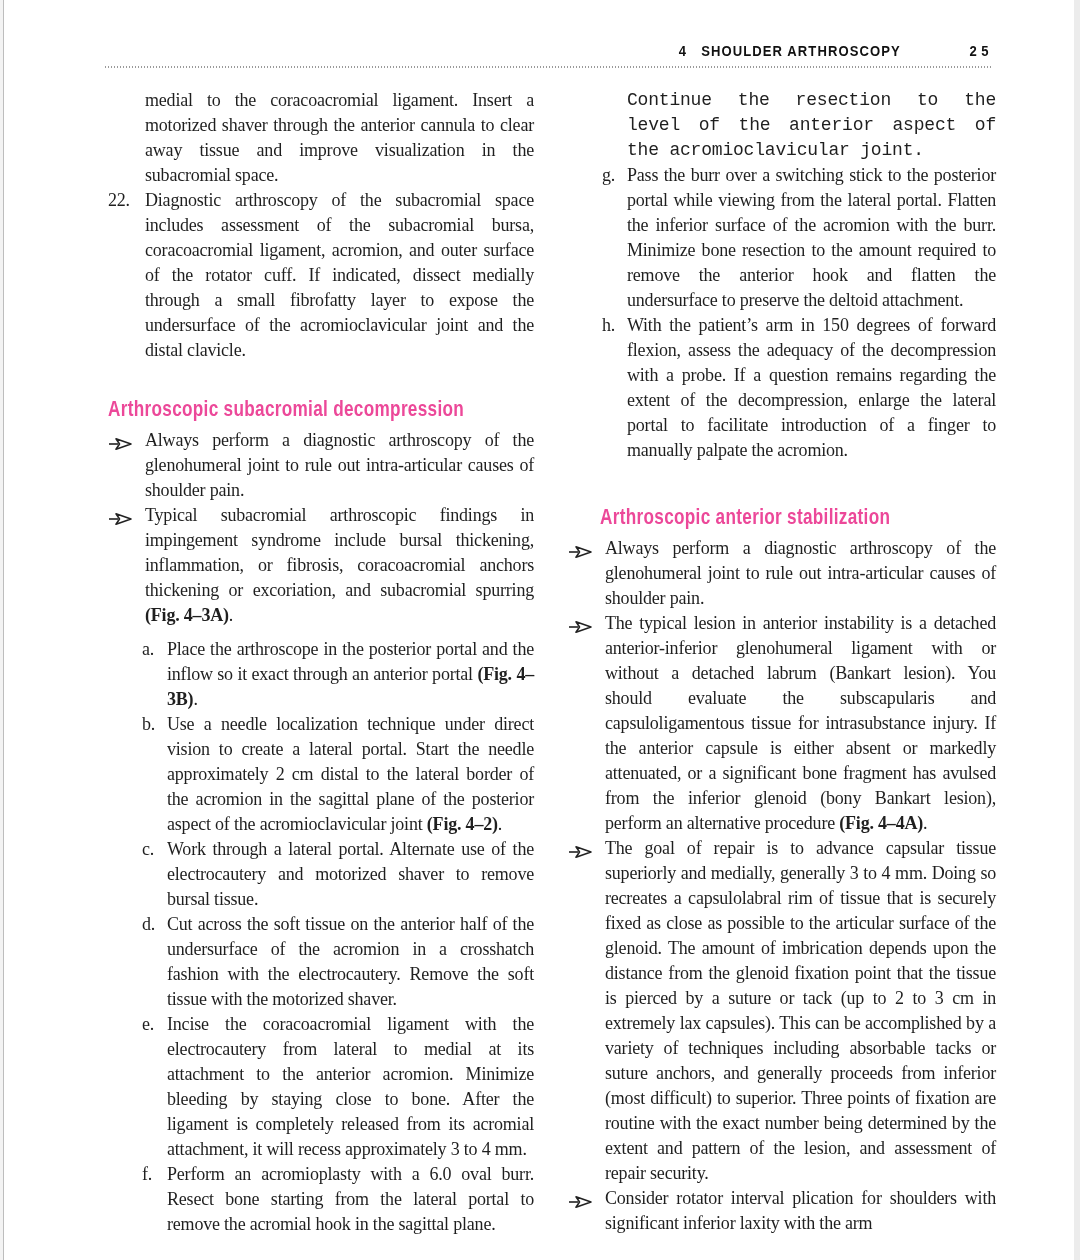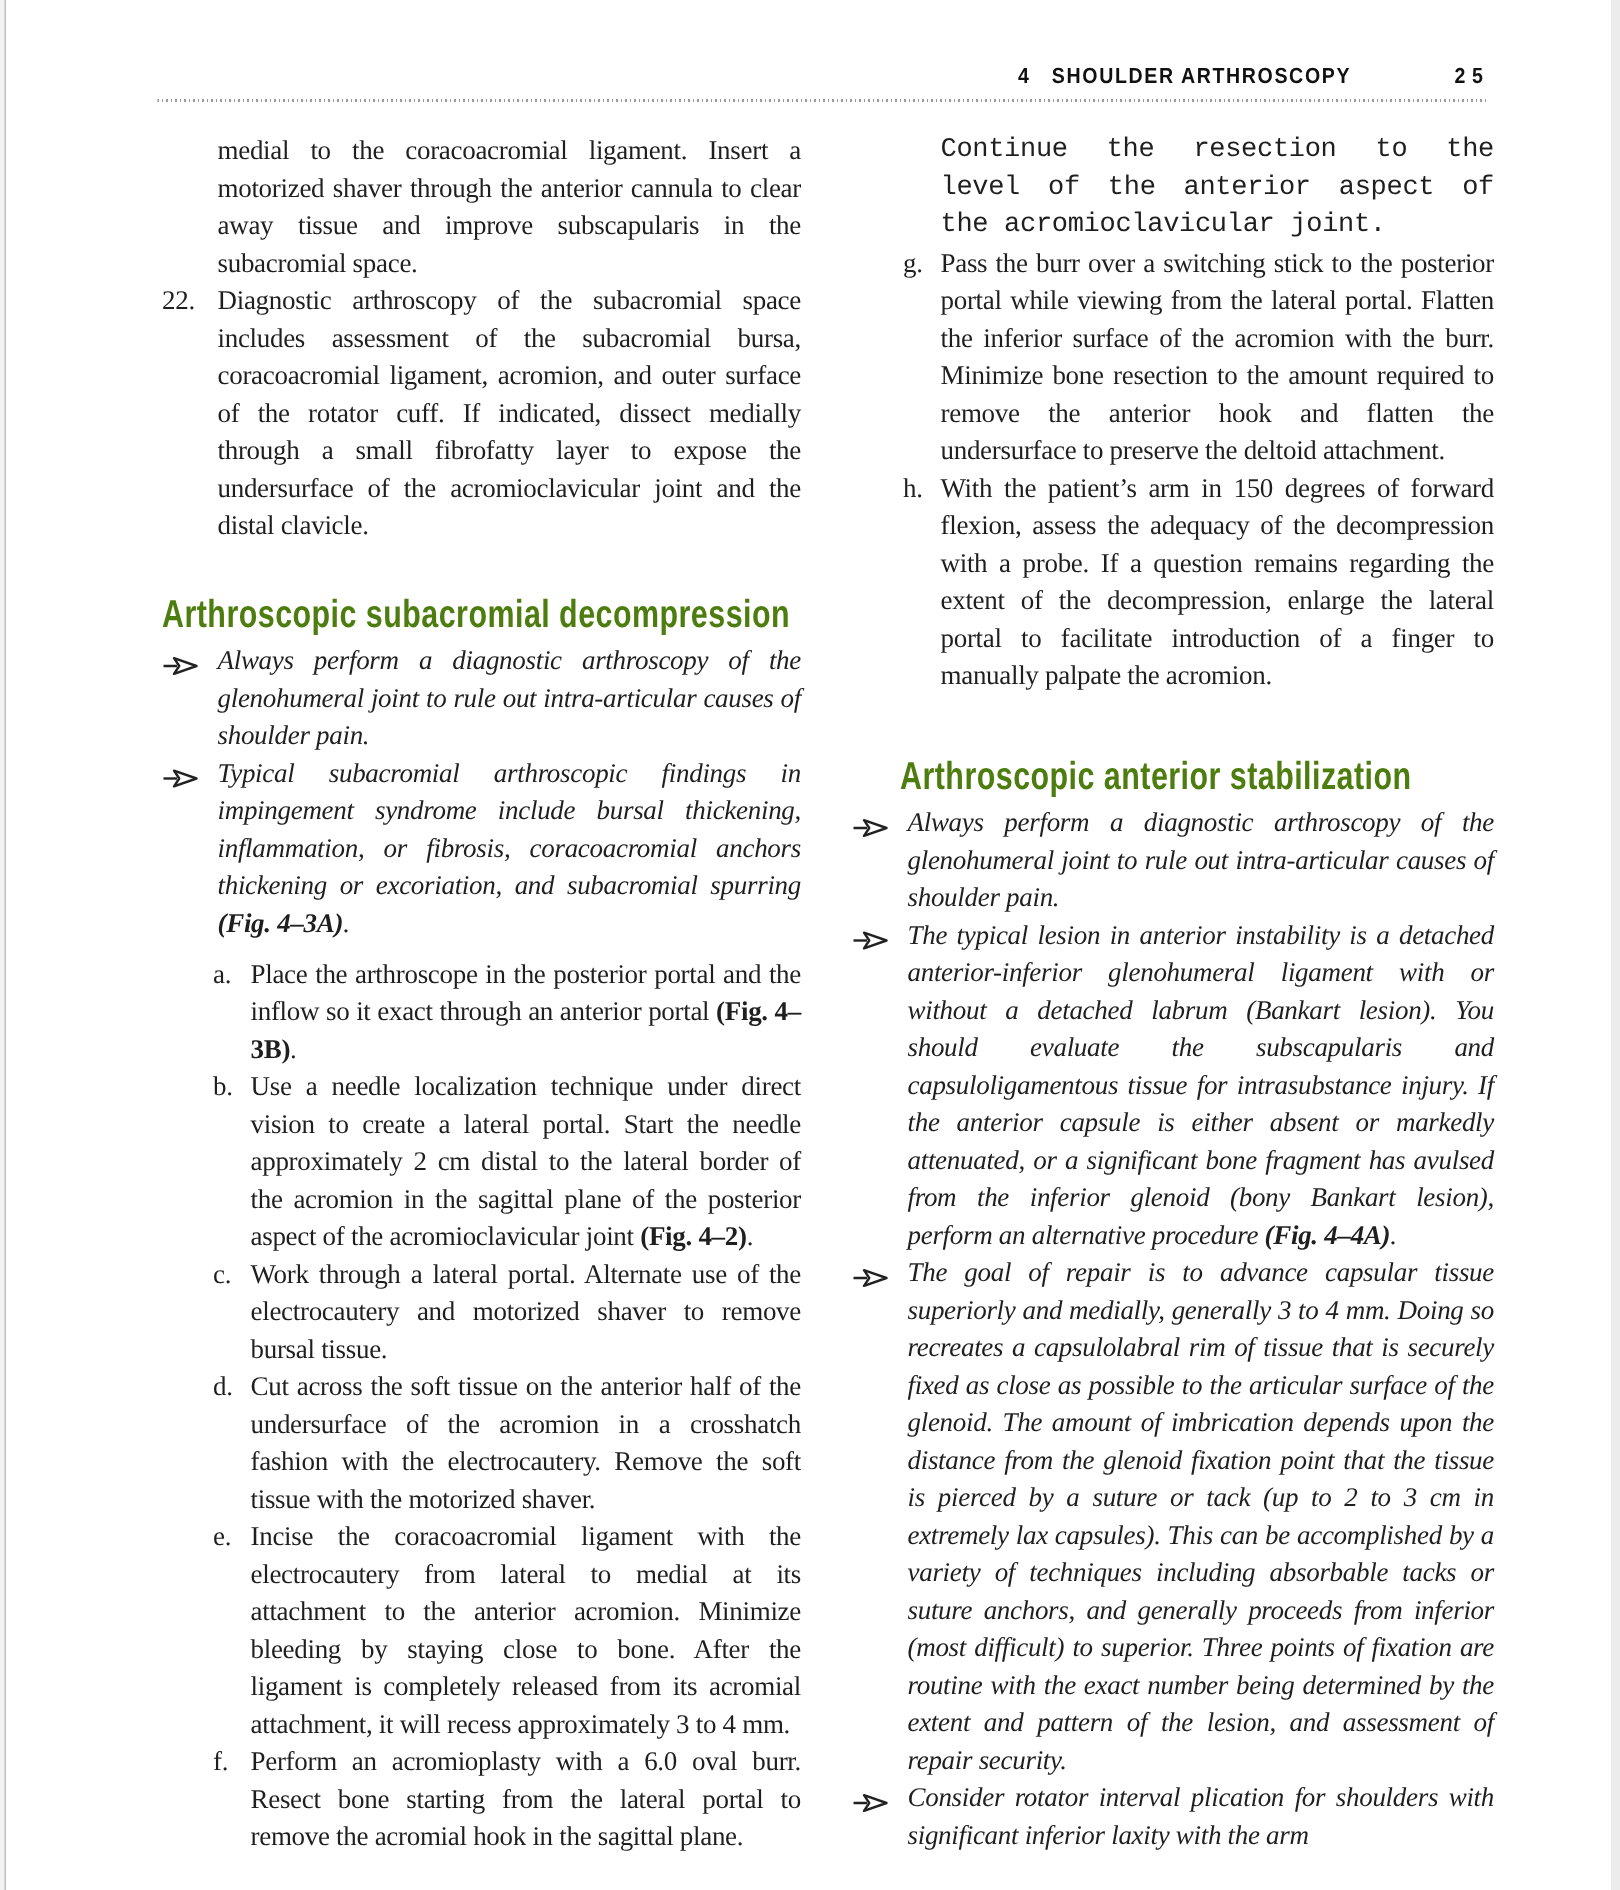--- a/index.html
+++ b/index.html
@@ -77,37 +77,37 @@
   .col p { margin: 0; }
   .cont-indent-num { margin-left: 37px !important; }
   .cont-indent-letter { margin-left: 59px !important; font-family: Liberation Mono, monospace; }
   
   .num-step { position: relative; padding-left: 37px; font-family: Liberation Serif, serif; }
   .num-step .step-number { position: absolute; left: 0; top: 0; }
   
   .section-heading {
     font-family: "Liberation Sans", "DejaVu Sans", sans-serif;
     font-weight: bold;
-    font-size: 26px;
+    font-size: 22px;
     line-height: 28px;
     letter-spacing: 0.4px;
-    color: #4d7c0f;
+    color: #ec4899;
     margin: 32px 0 5px 0;
     text-align: left;
     white-space: nowrap;
   }
   .col-right .section-heading { margin-top: 40px; margin-left: 32px; }
   .section-heading .cond {
     display: inline-block;
     transform: scaleX(0.78);
     transform-origin: 0 50%;
   }
   
   ul.bullet-list { list-style: none; margin: 0; padding: 0; }
-  ul.bullet-list > li { position: relative; padding-left: 37px; margin: 0; font-style: italic; }
+  ul.bullet-list > li { position: relative; padding-left: 37px; margin: 0; }
   .arrow-marker { position: absolute; left: 0; top: 5px; width: 26px; height: 14px; color: #222; }
   
   ol.lettered-steps { list-style: none; margin: 0; padding: 0; }
   .col-left ol.lettered-steps { margin-top: 9px; }
   ol.lettered-steps > li { position: relative; padding-left: 59px; margin: 0; }
   ol.lettered-steps .step-letter { position: absolute; left: 34px; top: 0; }
   .fig-ref { font-weight: bold; }
 </style>
 </head>
 <body>
@@ -120,21 +120,21 @@
   <header class="running-header">
     <span class="chapter-group">
       <span class="chapter-number">4</span>
       <span class="chapter-title">SHOULDER ARTHROSCOPY</span>
     </span>
     <span class="page-number">25</span>
   </header>
   <div class="header-rule"></div>
 
   <div class="col col-left">
-    <p class="cont-indent-num">medial to the coracoacromial ligament. Insert a motorized shaver through the anterior cannula to clear away tissue and improve subscapularis in the subacromial space.</p>
+    <p class="cont-indent-num">medial to the coracoacromial ligament. Insert a motorized shaver through the anterior cannula to clear away tissue and improve visualization in the subacromial space.</p>
 
     <div class="num-step">
       <span class="step-number">22.</span>
       <span>Diagnostic arthroscopy of the subacromial space includes assessment of the subacromial bursa, coracoacromial ligament, acromion, and outer surface of the rotator cuff. If indicated, dissect medially through a small fibrofatty layer to expose the undersurface of the acromioclavicular joint and the distal clavicle.</span>
     </div>
 
     <h2 class="section-heading"><span class="cond">Arthroscopic subacromial decompression</span></h2>
 
     <ul class="bullet-list">
       <li>

